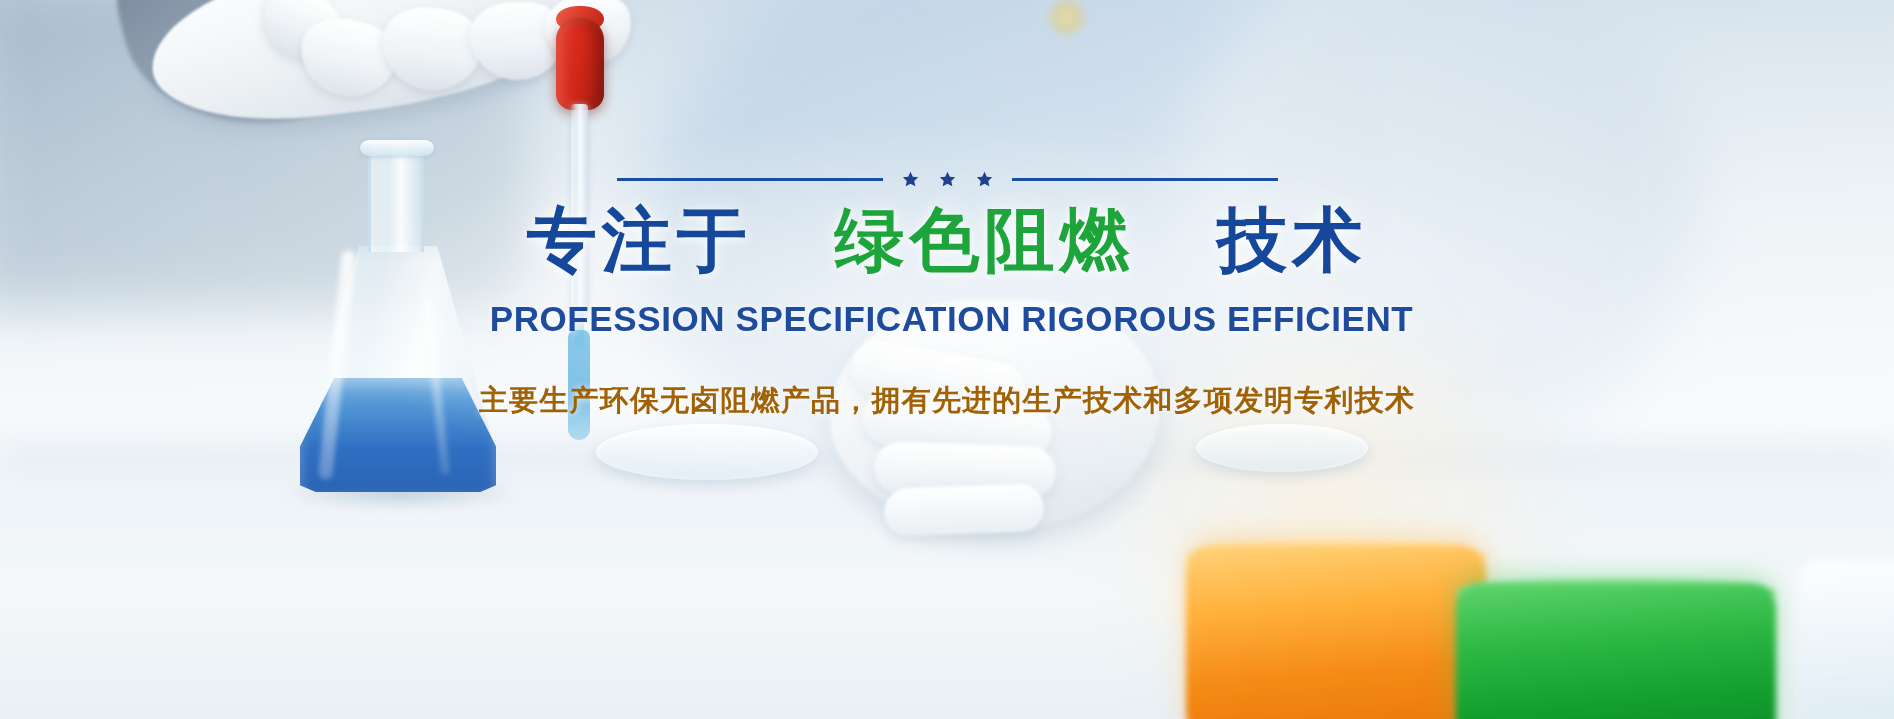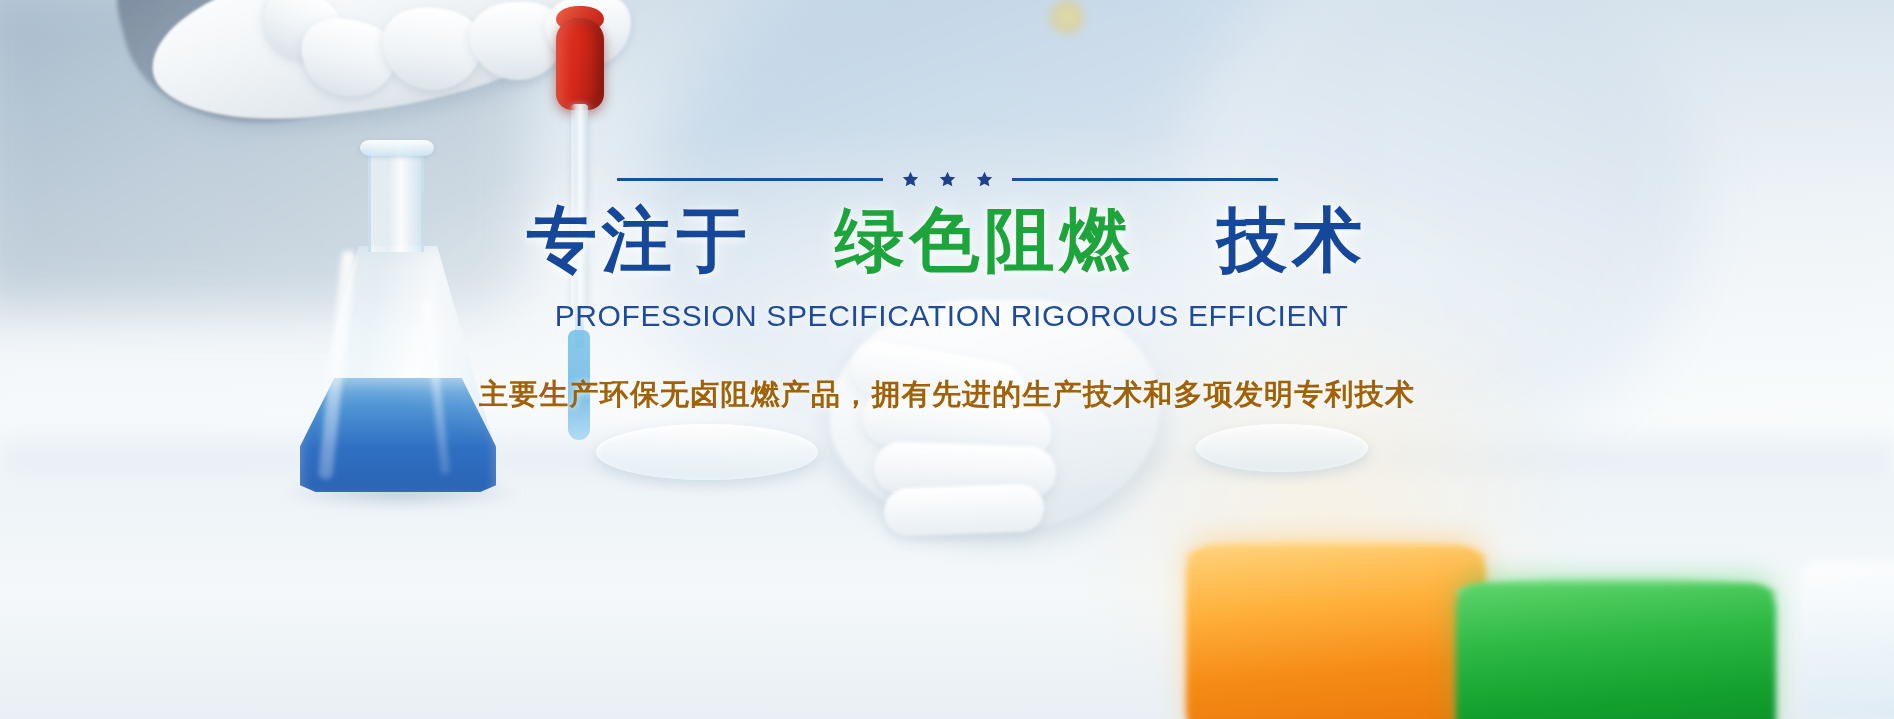--- a/index.html
+++ b/index.html
@@ -259,21 +259,21 @@
     font-family:"DejaVu Sans","Liberation Sans",sans-serif;
     text-shadow:0 2px 9px rgba(255,255,255,.85), 0 0 22px rgba(255,255,255,.7);
   }
   .hl-blue  { color:#15479b; }
   .hl-green { color:#1da53b; }
   .hl-gap   { display:inline-block; width:24px; }
 
   
   .subline {
     margin-top:20px;
-    font-size:30px; font-weight:normal;
+    font-size:35px; font-weight:bold;
     letter-spacing:.6px; color:#1f4b9e;
     white-space:nowrap;
     text-shadow:0 1px 6px rgba(255,255,255,.85);
     margin-left:9px;
   }
 
   
   .tagline {
     margin-top:42px;
     font-size:29px; font-weight:bold;

